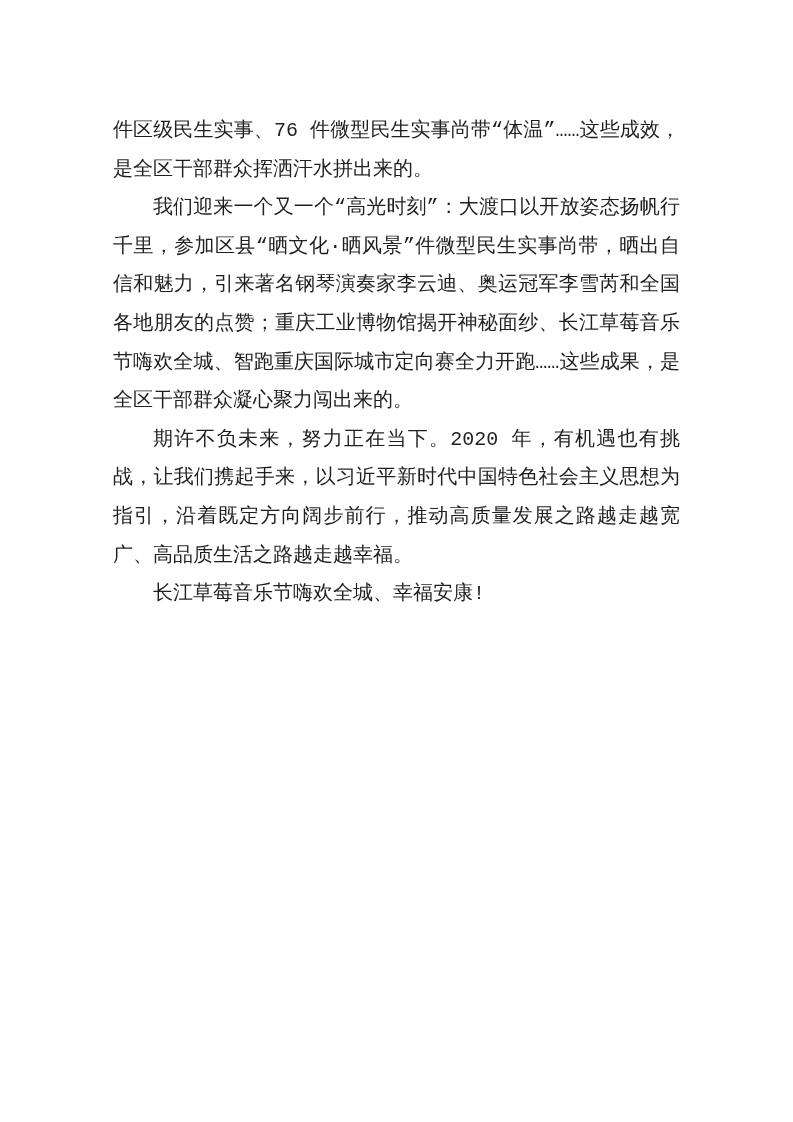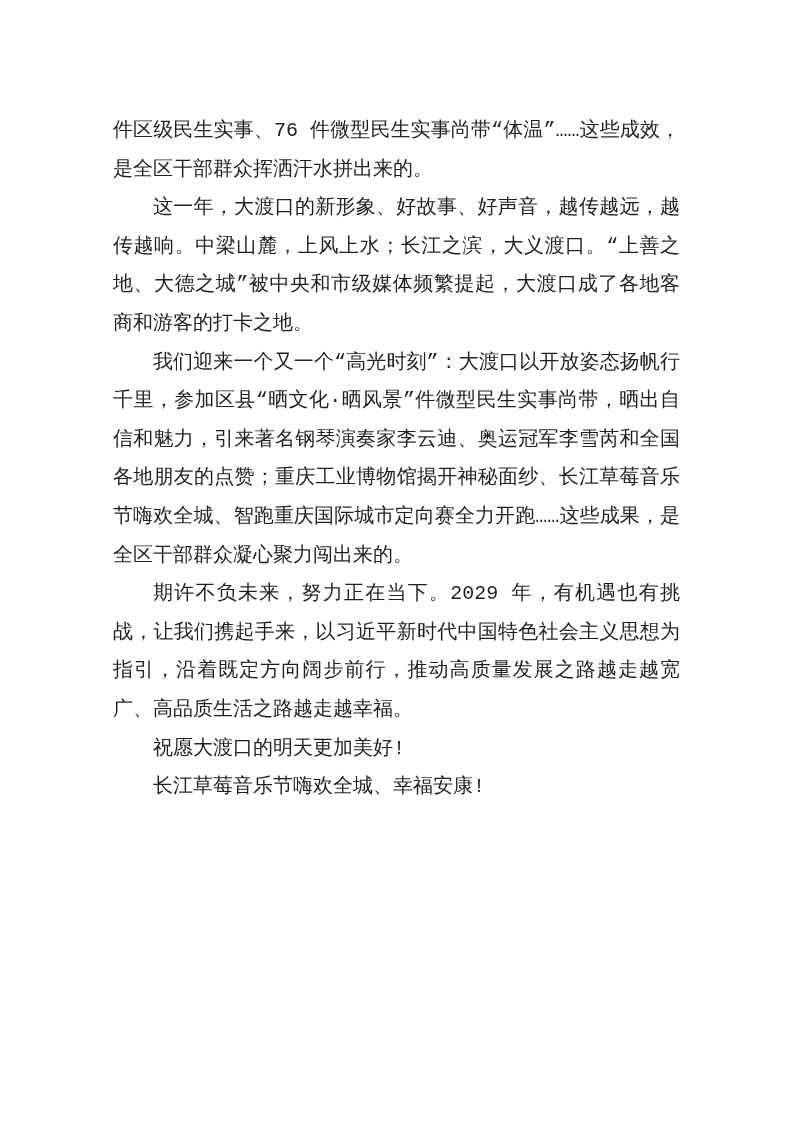--- a/index.html
+++ b/index.html
@@ -37,19 +37,17 @@
     text-indent: 2em;
   }
 </style>
 </head>
 <body>
 
 <div class="page" style="background: rgb(255, 255, 255);">
   <div class="doc-body" style="color: rgb(31, 31, 31);">
 
   <p class="para">件区级民生实事、76 件微型民生实事尚带“体温”……这些成效，是全区干部群众挥洒汗水拼出来的。</p>
-      <p class="para indent">这一年，大渡口的新形象、好故事、好声音，越传越远，越传越响。中梁山麓，上风上水；长江之滨，大义渡口。“上善之地、大德之城”被中央和市级媒体频繁提起，大渡口成了各地客商和游客的打卡之地。</p>
       <p class="para indent">我们迎来一个又一个“高光时刻”：大渡口以开放姿态扬帆行千里，参加区县“晒文化·晒风景”件微型民生实事尚带，晒出自信和魅力，引来著名钢琴演奏家李云迪、奥运冠军李雪芮和全国各地朋友的点赞；重庆工业博物馆揭开神秘面纱、长江草莓音乐节嗨欢全城、智跑重庆国际城市定向赛全力开跑……这些成果，是全区干部群众凝心聚力闯出来的。</p>
-      <p class="para indent">期许不负未来，努力正在当下。2029 年，有机遇也有挑战，让我们携起手来，以习近平新时代中国特色社会主义思想为指引，沿着既定方向阔步前行，推动高质量发展之路越走越宽广、高品质生活之路越走越幸福。</p>
-      <p class="para indent">祝愿大渡口的明天更加美好!</p>
+      <p class="para indent">期许不负未来，努力正在当下。2020 年，有机遇也有挑战，让我们携起手来，以习近平新时代中国特色社会主义思想为指引，沿着既定方向阔步前行，推动高质量发展之路越走越宽广、高品质生活之路越走越幸福。</p>
       <p class="para indent">长江草莓音乐节嗨欢全城、幸福安康!</p>
     </div>
 </div>
 
 </body></html>

